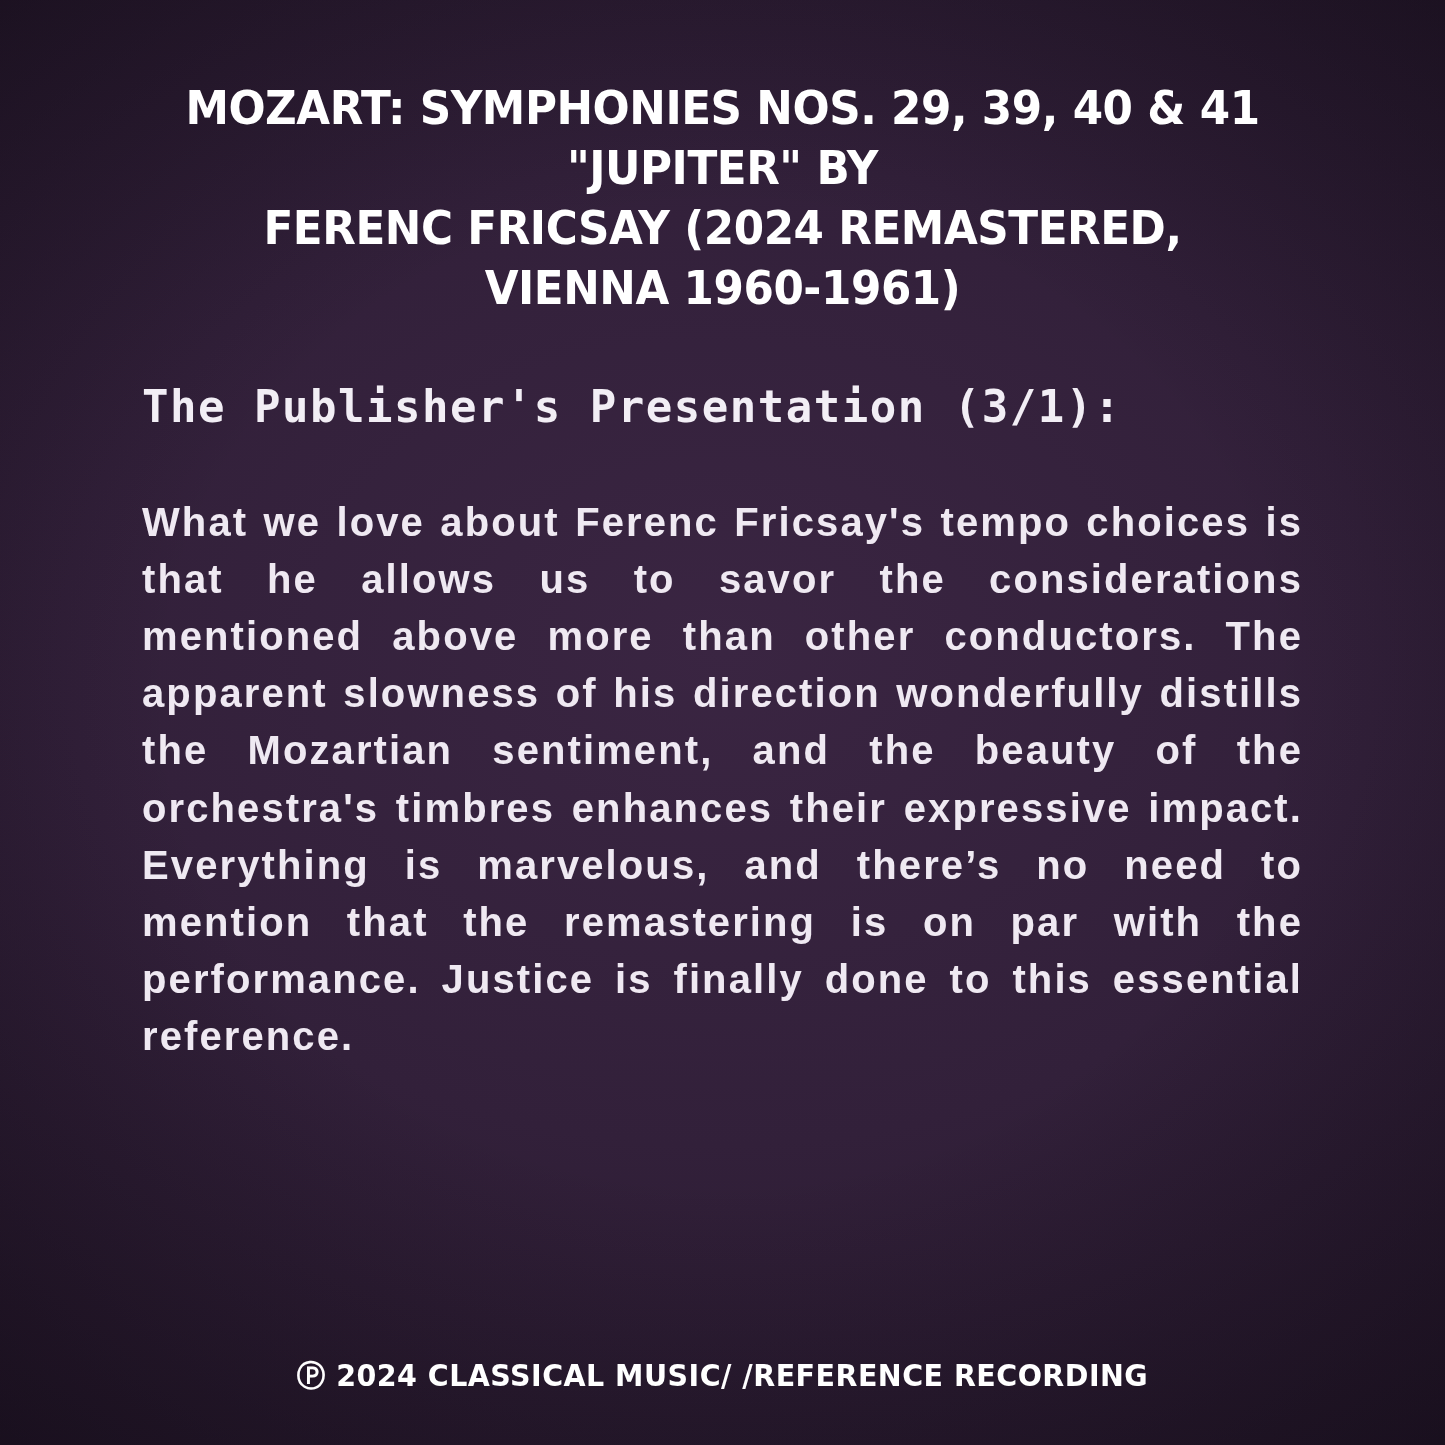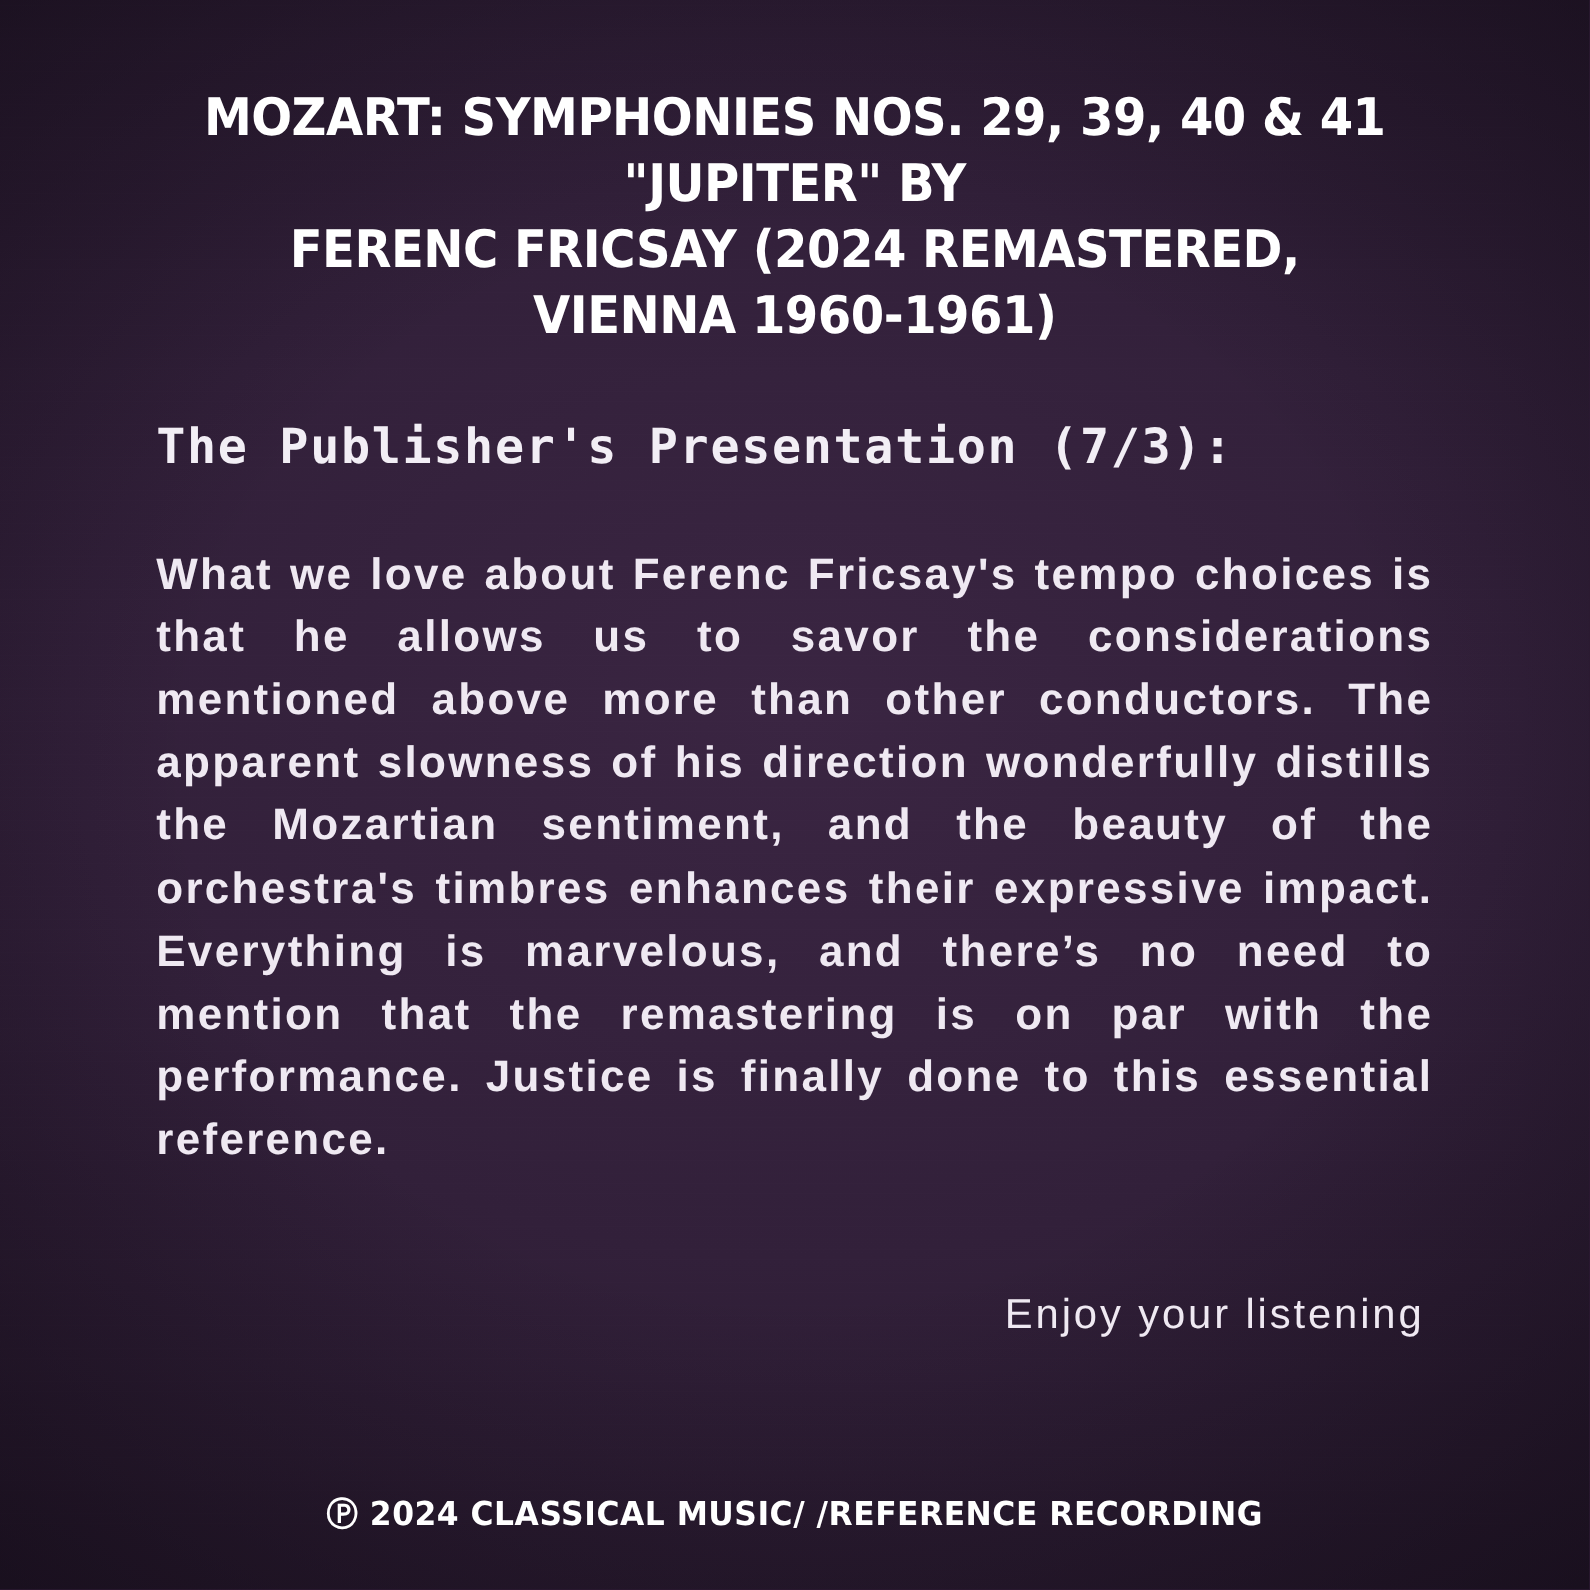--- a/index.html
+++ b/index.html
@@ -117,23 +117,22 @@
 <div class="card">
 
   <div class="noise"></div>
   <div class="vignette"></div>
 
   <div class="content">
 
     <h1 class="title">MOZART: SYMPHONIES NOS. 29, 39, 40 &amp; 41 "JUPITER" BY
 FERENC FRICSAY (2024 REMASTERED, VIENNA 1960-1961)</h1>
 
-    <h2 class="subtitle">The Publisher's Presentation (7/3):</h2>
+    <h2 class="subtitle">The Publisher's Presentation (3/1):</h2>
 
     <p class="body-text">What we love about Ferenc Fricsay's tempo choices is that he allows us to savor the considerations mentioned above more than other conductors. The apparent slowness of his direction wonderfully distills the Mozartian sentiment, and the beauty of the orchestra's timbres enhances their expressive impact. Everything is marvelous, and there’s no need to mention that the remastering is on par with the performance. Justice is finally done to this essential reference.</p>
 
-    <p class="closing">Enjoy your listening</p>
 
   </div>
 
   <div class="footer">Ⓟ 2024 CLASSICAL MUSIC/ /REFERENCE RECORDING</div>
 
 </div>
 
 </body></html>

